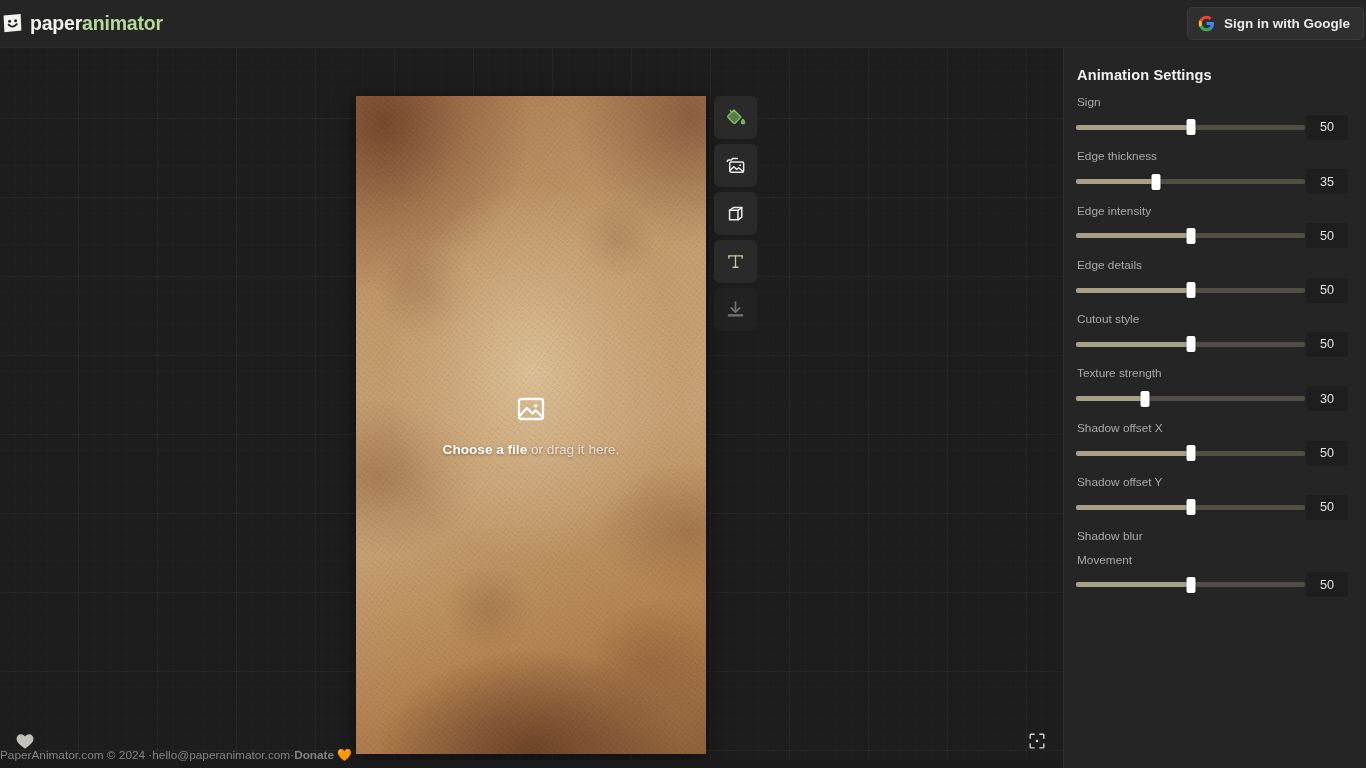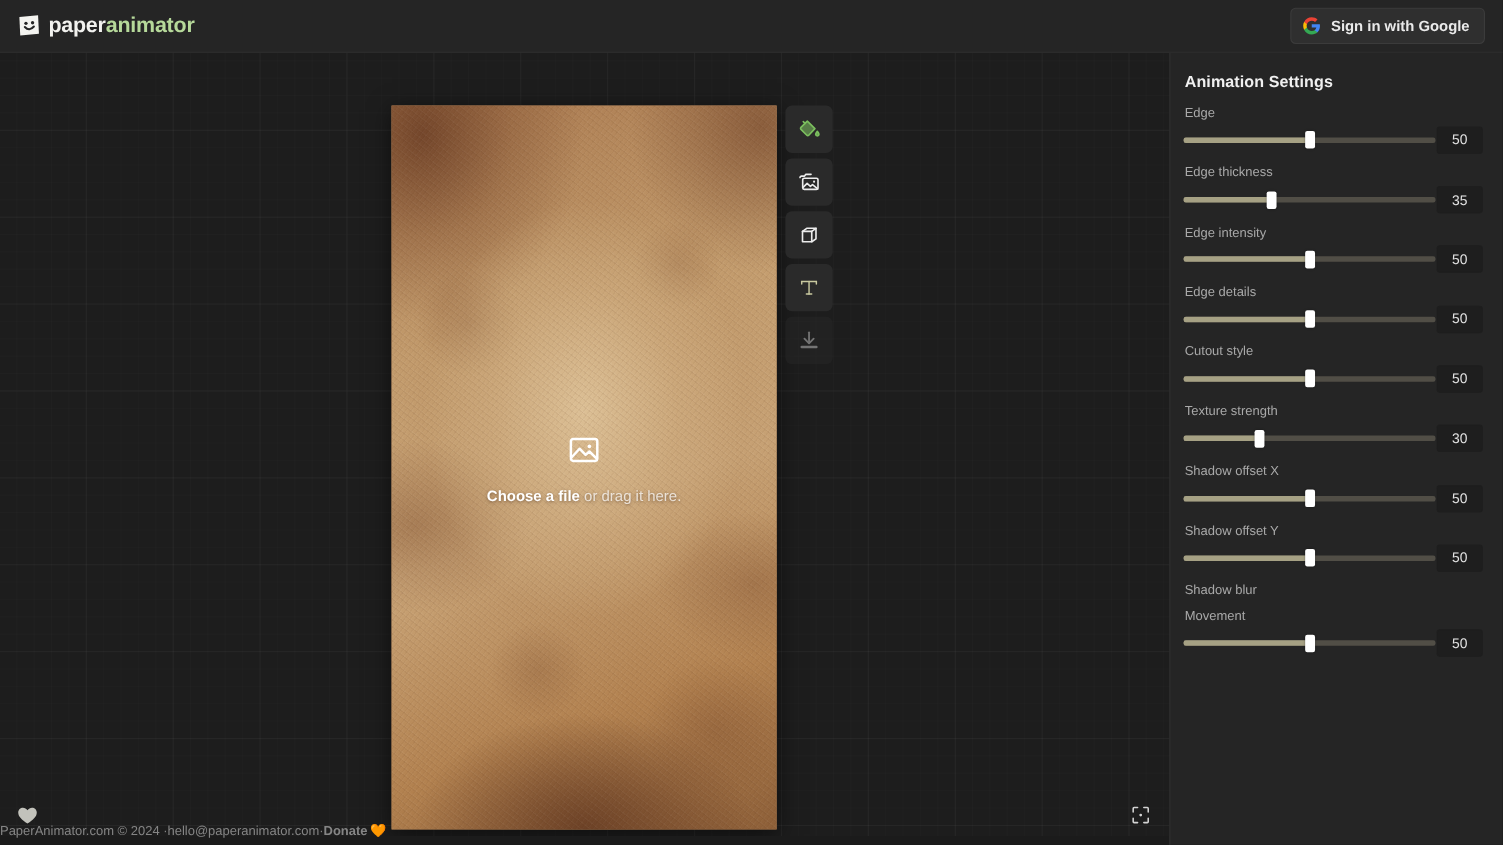--- a/index.html
+++ b/index.html
@@ -17,21 +17,21 @@
   #header {
     position: absolute;
     top: 0; left: 0;
     width: 1366px;
     height: 48px;
     background: #252525;
     border-bottom: 1px solid #2f2f2f;
     display: flex;
     align-items: center;
     justify-content: space-between;
-    padding: 0 16px;
+    padding: 0 2px;
     z-index: 40;
   }
   .brand { display: flex; align-items: center; gap: 7px; }
   .brand-mark {
     width: 21px; height: 21px;
     position: relative;
     flex: 0 0 auto;
   }
   .brand-text {
     font-size: 19.5px;
@@ -390,21 +390,21 @@
     <span class="mail">hello@paperanimator.com</span>
     <span> · </span>
     <span class="donate">Donate</span>
     <span class="heart">🧡</span>
 </div>
 
 <div id="panel">
   <h2>Animation Settings</h2>
   <div id="panel-controls">
       <div class="ctrl">
-        <div class="ctrl-label">Edge</div>
+        <div class="ctrl-label">Sign</div>
         <div class="ctrl-row">
           <div class="slider">
             <div class="track" style="background: rgb(81, 78, 70);"></div>
             <div class="fill" style="width: 50%; background: rgb(166, 161, 132);"></div>
             <div class="thumb" style="left: 50%;"></div>
           </div>
           <div class="numbox">50</div>
         </div>
       </div>
       <div class="ctrl">

